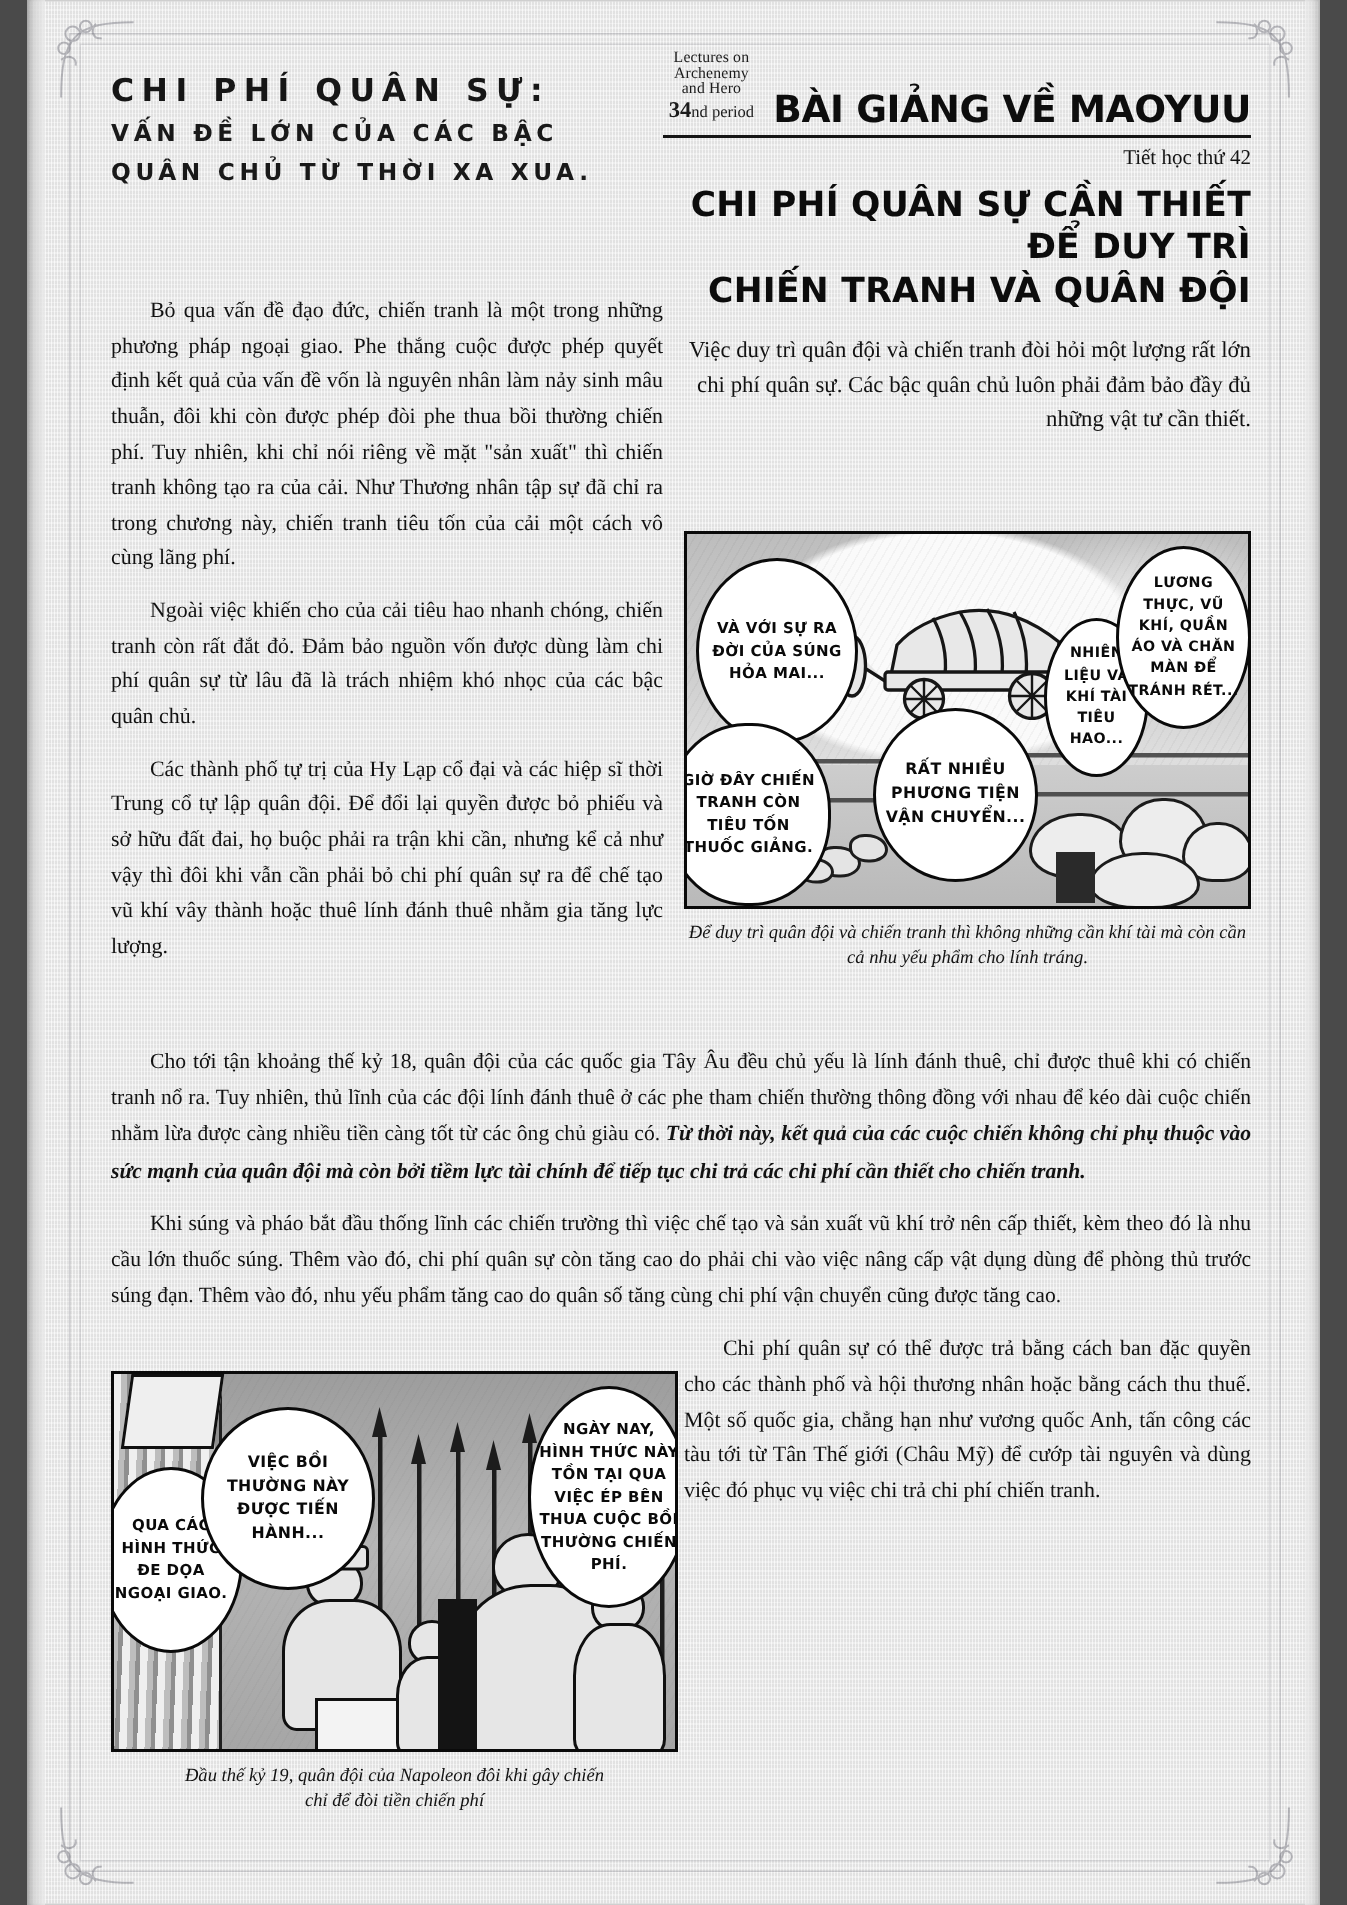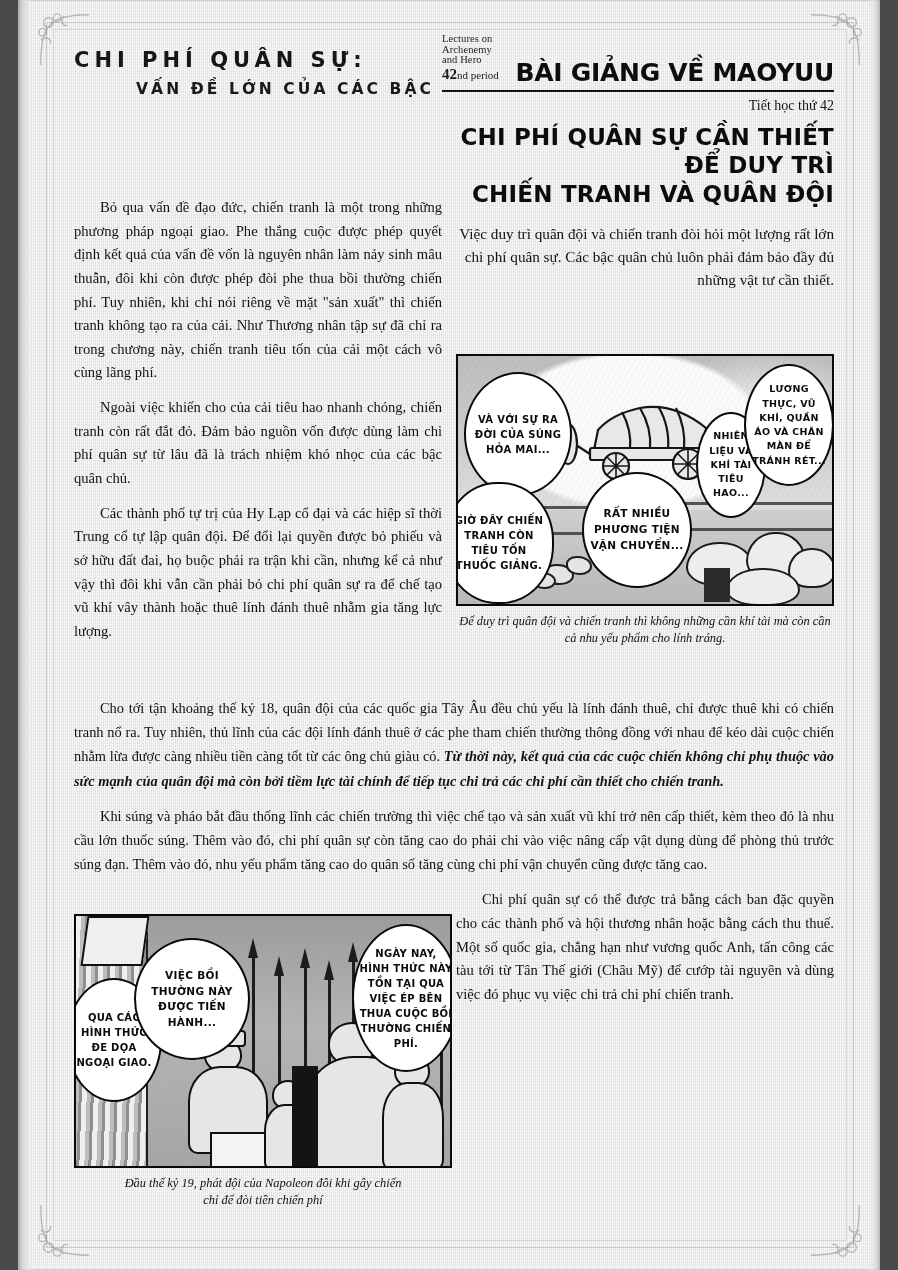--- a/index.html
+++ b/index.html
@@ -51,25 +51,25 @@
   .hdr{position:relative;height:160px;}
   .hdr-left{position:absolute;left:12px;top:14px;width:360px;}
   .ttl1{
     font-family:"DejaVu Sans", sans-serif;
     font-weight:700;font-size:21px;letter-spacing:5px;
     color:#161616;line-height:1.22;white-space:nowrap;
   }
   .ttl2{
     font-family:"DejaVu Sans", sans-serif;
     font-weight:700;font-size:15.5px;letter-spacing:3.1px;
-    color:#191919;line-height:1.45;margin-top:4px;white-space:nowrap;text-align:right;
+    color:#191919;line-height:1.45;margin-top:4px;white-space:nowrap;
   }
   .hdr-right{position:absolute;right:0;top:0;width:392px;text-align:right;}
   .eyebrow-row{display:flex;align-items:flex-end;justify-content:flex-end;gap:9px;}
-  .eyebrow{text-align:left;line-height:1.0;padding-bottom:3px;}
+  .eyebrow{text-align:center;line-height:1.0;padding-bottom:3px;}
   .eyebrow .l1{font-size:10.5px;color:#1b1b1b;letter-spacing:.1px;font-family:"Liberation Serif",serif;}
   .eyebrow .l2{font-size:11px;color:#1b1b1b;font-family:"Liberation Serif",serif;margin-top:1px;}
   .eyebrow .l2 b{font-size:15px;font-weight:700;}
   .brand{
     font-family:"DejaVu Sans", sans-serif;
     font-weight:700;font-size:25px;letter-spacing:-.3px;color:#0d0d0d;
     line-height:1;white-space:nowrap;
   }
   .rule{height:2px;background:#141414;margin-top:5px;}
   .period{font-size:14px;color:#141414;margin-top:6px;font-family:"Liberation Serif",serif;}
@@ -195,27 +195,28 @@
     </div>
   </div>
 
   <div class="content">
 
     <div class="hdr">
 
       <div class="hdr-left">
         <div class="ttl1">CHI PHÍ QUÂN SỰ:</div>
         <div class="ttl2">VẤN ĐỀ LỚN CỦA CÁC BẬC</div>
+        <div class="ttl2">QUÂN CHỦ TỪ THỜI XA XUA.</div>
       </div>
 
       <div class="hdr-right">
         <div class="eyebrow-row">
           <div class="eyebrow">
             <div class="l1">Lectures on Archenemy and Hero</div>
-            <div class="l2"><b>42</b><span>nd period</span></div>
+            <div class="l2"><b>34</b><span>nd period</span></div>
           </div>
           <div class="brand">BÀI GIẢNG VỀ MAOYUU</div>
         </div>
         <div class="rule"></div>
         <div class="period">Tiết học thứ 42</div>
         <div class="bigttl">
           <div>CHI PHÍ QUÂN SỰ CẦN THIẾT</div>
           <div>ĐỂ DUY TRÌ</div>
           <div>CHIẾN TRANH VÀ QUÂN ĐỘI</div>
         </div>
@@ -340,21 +341,21 @@
             <span>QUA CÁC HÌNH THỨC ĐE DỌA NGOẠI GIAO.</span>
           </div>
           <div class="bub" style="left:58px;top:22px;width:116px;height:122px;font-size:10.5px;">
             <span>VIỆC BỒI THƯỜNG NÀY ĐƯỢC TIẾN HÀNH...</span>
           </div>
           <div class="bub" style="left:276px;top:8px;width:108px;height:148px;font-size:10px;">
             <span>NGÀY NAY, HÌNH THỨC NÀY TỒN TẠI QUA VIỆC ÉP BÊN THUA CUỘC BỒI THƯỜNG CHIẾN PHÍ.</span>
           </div>
         </div>
         <div class="cap">
-          <div>Đầu thế kỷ 19, phát đội của Napoleon đôi khi gây chiến</div>
+          <div>Đầu thế kỷ 19, quân đội của Napoleon đôi khi gây chiến</div>
           <div>chỉ để đòi tiền chiến phí</div>
         </div>
       </div>
 
       <div class="col-r">
         <p class="body">Chi phí quân sự có thể được trả bằng cách ban đặc quyền cho các thành phố và hội thương nhân hoặc bằng cách thu thuế. Một số quốc gia, chẳng hạn như vương quốc Anh, tấn công các tàu tới từ Tân Thế giới (Châu Mỹ) để cướp tài nguyên và dùng việc đó phục vụ việc chi trả chi phí chiến tranh.</p>
       </div>
     </div>
 
   </div>

